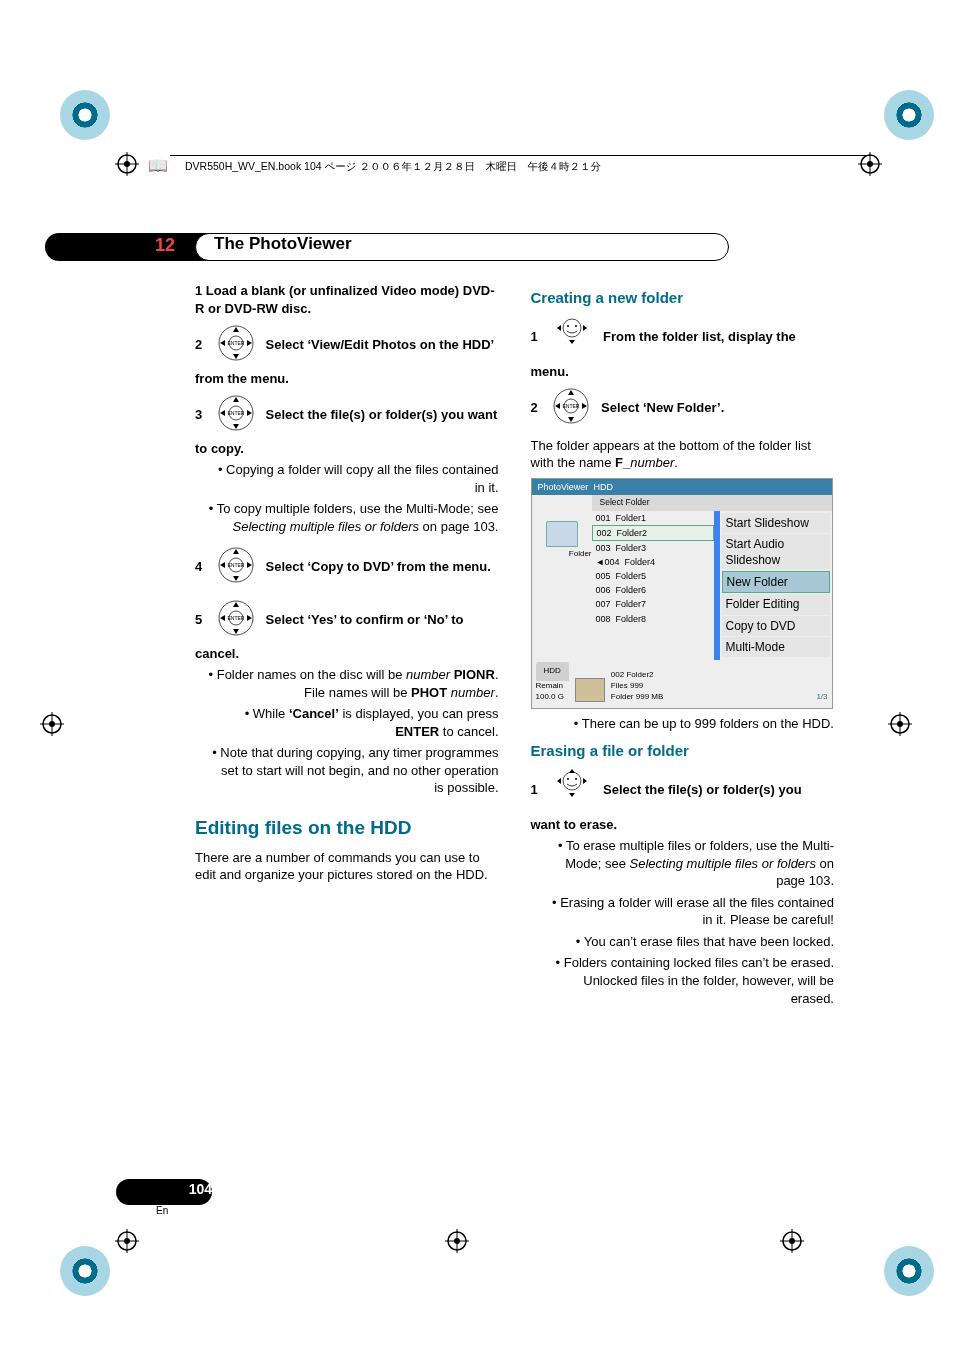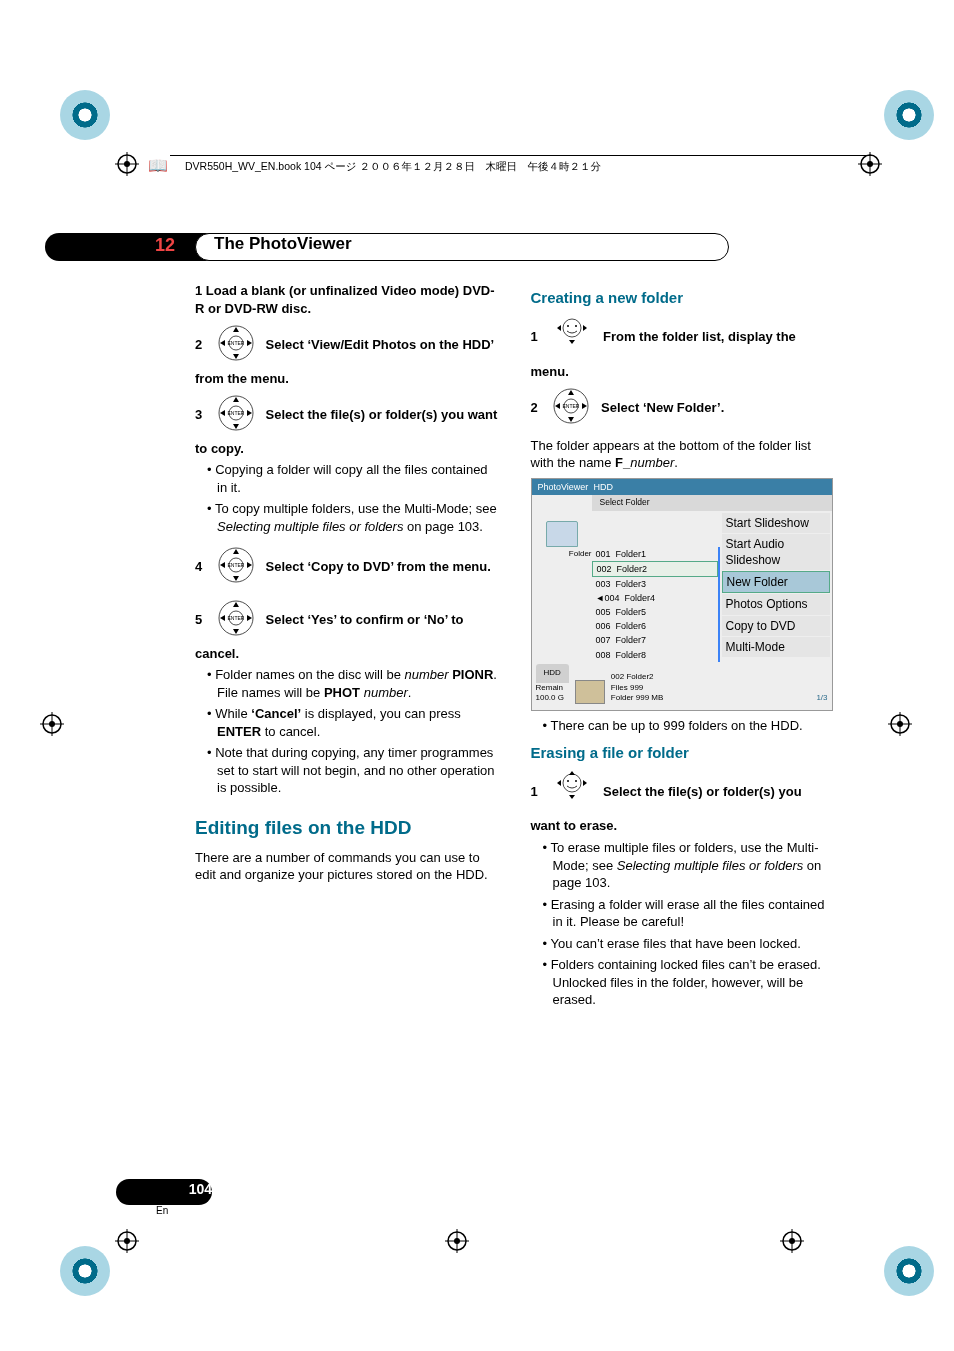--- a/index.html
+++ b/index.html
@@ -101,20 +101,21 @@
   }
   ul.bullets {
     list-style: none;
     padding: 0;
     margin: 2px 0 8px 0;
   }
   ul.bullets li {
     padding-left: 22px;
     text-indent: -10px;
     margin-bottom: 4px;
+    text-align: right;
   }
   ul.bullets li::before {
     content: "• ";
   }
   .italic { font-style: italic; }
   .icon-dpad, .icon-smileset {
     display: inline-block;
     vertical-align: middle;
     margin: 2px 6px 2px 10px;
   }
@@ -155,22 +156,21 @@
   .pv-foldericon {
     width: 30px;
     height: 24px;
     background: #c8d8e8;
     border: 1px solid #7aa;
     margin: 0 auto 2px auto;
     border-radius: 2px 2px 0 0;
   }
   .pv-list {
     flex: 1;
-    border-right: 2px solid #3b82f6;
-    margin-top: 36px;
+    border-right: 6px solid #3b82f6;
   }
   .pv-row {
     padding: 1px 4px;
     border-bottom: 0;
   }
   .pv-row.sel {
     border: 1px solid #5a8;
     background: #e8f0e8;
   }
   .pv-menu {
@@ -440,21 +440,21 @@
           <div class="pv-row">◄<span>004</span>&nbsp;&nbsp;<span>Folder4</span></div>
           <div class="pv-row"><span>005</span>&nbsp;&nbsp;<span>Folder5</span></div>
           <div class="pv-row"><span>006</span>&nbsp;&nbsp;<span>Folder6</span></div>
           <div class="pv-row"><span>007</span>&nbsp;&nbsp;<span>Folder7</span></div>
           <div class="pv-row"><span>008</span>&nbsp;&nbsp;<span>Folder8</span></div>
         </div>
         <div class="pv-menu">
           <div class="pv-menu-item">Start Slideshow</div>
           <div class="pv-menu-item">Start Audio Slideshow</div>
           <div class="pv-menu-item sel">New Folder</div>
-          <div class="pv-menu-item">Photos Options</div>
+          <div class="pv-menu-item">Folder Editing</div>
           <div class="pv-menu-item">Copy to DVD</div>
           <div class="pv-menu-item">Multi-Mode</div>
         </div>
       </div>
       <div class="pv-bottom">
         <div>
           <div class="pv-hdd">HDD</div>
           <div><span>Remain</span><br><span>100.0 G</span></div>
         </div>
         <div class="pv-thumb"></div>

